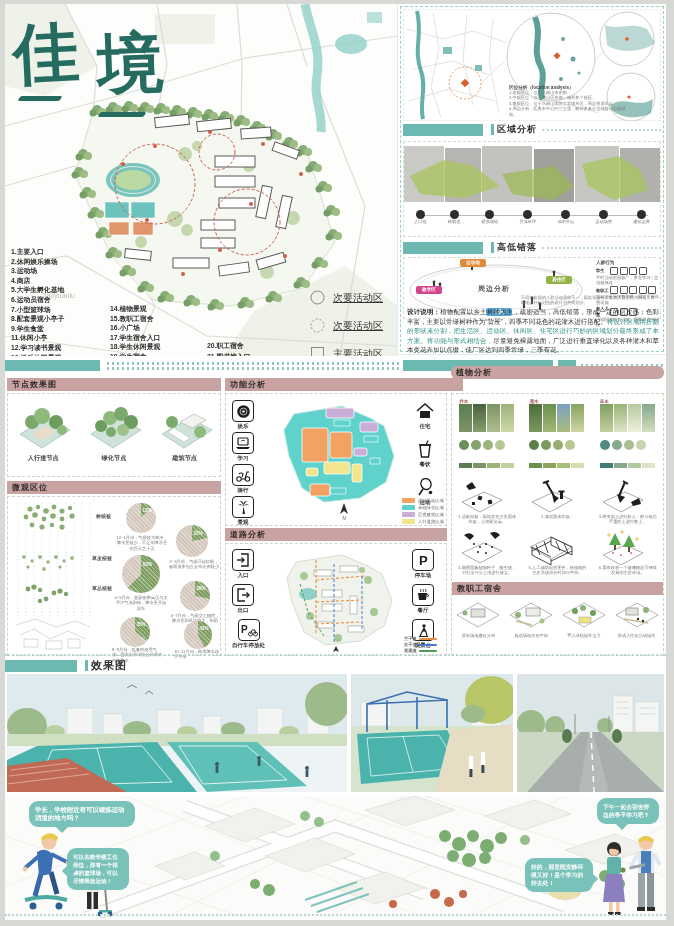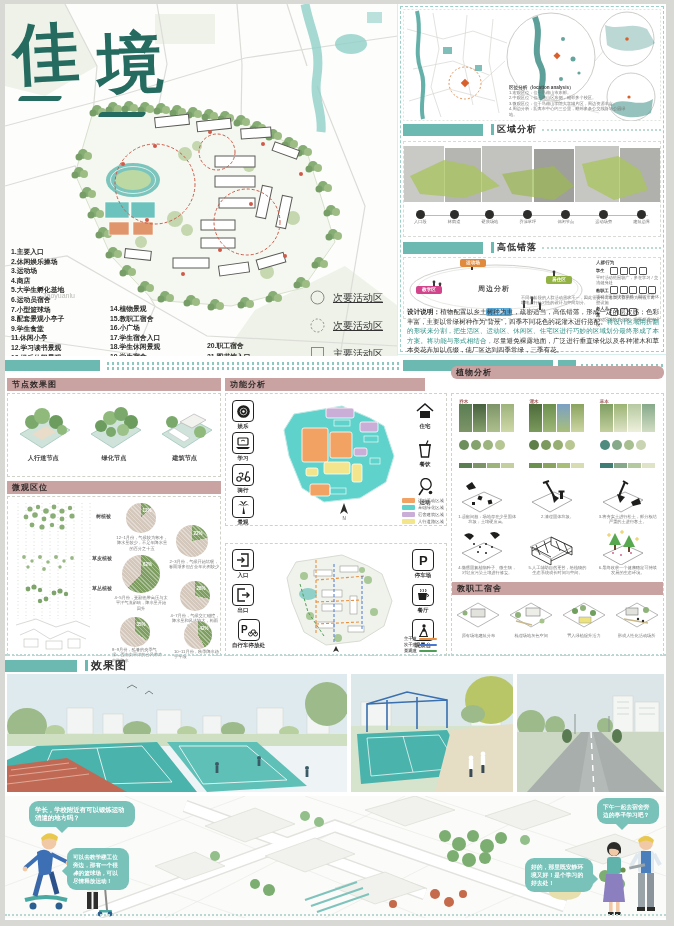--- a/index.html
+++ b/index.html
@@ -536,21 +536,21 @@
     <div class="pie" style="left: 112px; top: 120px; width: 30px; height: 30px; background: conic-gradient(rgb(127, 158, 98) 0deg, rgb(127, 158, 98) 35%, rgb(212, 199, 187) 35%, rgb(212, 199, 187) 100%);">
           <span class="pv">35%</span>
         </div>
     <div class="abs micro" style="left:104px;top:150px;width:52px;">8~9月份，酷暑的炎季气候，西南太平洋的台风带来内陆降水</div>
     <div class="pie" style="left: 176px; top: 124px; width: 28px; height: 28px; background: conic-gradient(rgb(127, 158, 98) 0deg, rgb(127, 158, 98) 42%, rgb(212, 199, 187) 42%, rgb(212, 199, 187) 100%);">
           <span class="pv">42%</span>
         </div>
     <div class="abs micro" style="left:166px;top:152px;width:46px;">10~11月份，秋季降水趋于平缓</div>
   </div>
 
-  <div class="abs hdr-pink" style="left:220px;top:374px;width:200px;">功能分析</div>
+  <div class="abs hdr-pink" style="left:220px;top:374px;width:238px;">功能分析</div>
   <div class="abs dash-box" style="left:220px;top:389px;width:222px;height:133px;">
 
     <div class="abs ic-col" style="left:6px;top:6px;">
       <div class="ic-sq">
             <svg width="15" height="15" viewBox="0 0 15 15">
               <circle cx="7.5" cy="7.5" r="6.3" fill="#1e1e1c"></circle>
               <circle cx="7.5" cy="7.5" r="3.4" fill="none" stroke="#fff" stroke-width="0.7"></circle>
               <circle cx="7.5" cy="7.5" r="1.2" fill="#fff"></circle>
             </svg>
           </div>
@@ -664,20 +664,21 @@
           </div>
     </div>
     <div class="abs ic-col" style="left:112px;top:108px;">
       <svg width="12" height="14" viewBox="0 0 12 14">
             <polygon points="6,1 10,12 6,9 2,12" fill="#2d2d2b"></polygon>
           </svg>
       <span style="font-size:4.5px;color:#555;">N</span>
     </div>
   </div>
 
+  <div class="abs hdr-pink" style="left:220px;top:524px;width:222px;">道路分析</div>
   <div class="abs dash-box" style="left:220px;top:539px;width:222px;height:113px;">
     <div class="abs ic-col" style="left:6px;top:5px;">
       <div class="ic-sq">
             <svg width="14" height="14" viewBox="0 0 14 14">
               <path d="M5,1 L12,1 L12,13 L5,13" fill="none" stroke="#1e1e1c" stroke-width="1.4"></path>
               <line x1="1" y1="7" x2="8" y2="7" stroke="#1e1e1c" stroke-width="1.4"></line>
               <path d="M5.5,4.5 L8,7 L5.5,9.5" fill="none" stroke="#1e1e1c" stroke-width="1.4"></path>
             </svg>
           </div>
       <span class="ic-lbl">入口</span>

